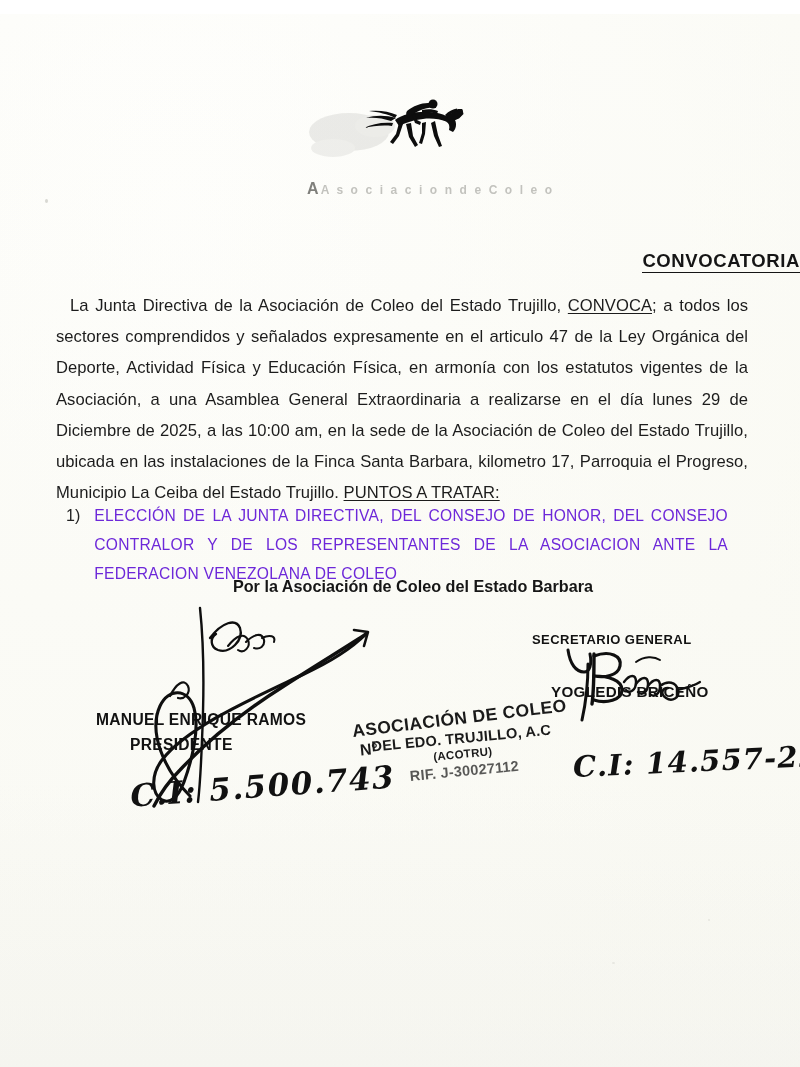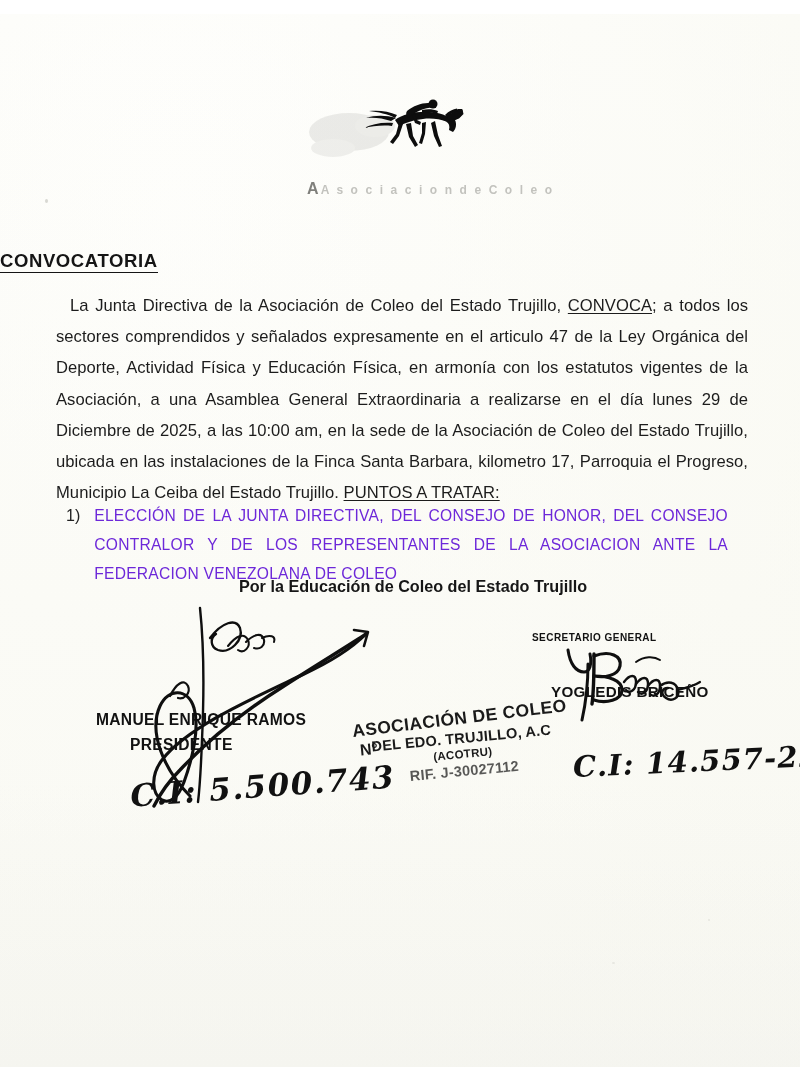--- a/index.html
+++ b/index.html
@@ -89,21 +89,21 @@
     color: #6a6a66;
     font-size: 16px;
     filter: blur(0.15px);
   }
 
   
   .doc-title {
     position: absolute;
     top: 236px;
     left: 0; right: 0;
-    text-align: left;
+    text-align: right;
     font-size: 18.5px;
     font-weight: 600;
     letter-spacing: 0.6px;
     color: #151515;
   }
   .doc-title span {
     border-bottom: 1.4px solid #151515;
     padding-bottom: 1px;
   }
 
@@ -185,21 +185,21 @@
   }
   .sig-left-role {
     top: 722px;
     left: 130px;
     font-size: 15.6px;
     letter-spacing: 0.3px;
   }
   .sig-right-title {
     top: 618px;
     left: 532px;
-    font-size: 10px;
+    font-size: 13px;
     letter-spacing: 0.45px;
   }
   .sig-right-name {
     top: 669px;
     left: 551px;
     font-size: 15.2px;
     letter-spacing: 0.3px;
   }
 
   
@@ -358,21 +358,21 @@
 
     <div class="body-block">
       <p class="para"><span>La Junta Directiva de la Asociación de Coleo del Estado Trujillo, </span><b>CONVOCA</b><span>; a todos los sectores comprendidos y señalados expresamente en el articulo 47 de la Ley Orgánica del Deporte, Actividad Física y Educación Física, en armonía con los estatutos vigentes de la Asociación, a una Asamblea General Extraordinaria a realizarse en el día lunes 29 de Diciembre de 2025, a las 10:00 am, en la sede de la Asociación de Coleo del Estado Trujillo, ubicada en las instalaciones de la Finca Santa Barbara, kilometro 17, Parroquia el Progreso, Municipio La Ceiba del Estado Trujillo. </span><b>PUNTOS A TRATAR:</b></p>
     </div>
 
     <div class="points">
       <div class="point-num">1)</div>
       <div class="point-text">ELECCIÓN DE LA JUNTA DIRECTIVA, DEL CONSEJO DE HONOR, DEL CONSEJO CONTRALOR Y DE LOS REPRESENTANTES DE LA ASOCIACION ANTE LA FEDERACION VENEZOLANA DE COLEO</div>
     </div>
 
-    <div class="byline">Por la Educación de Coleo del Estado Trujillo</div>
+    <div class="byline">Por la Asociación de Coleo del Estado Barbara</div>
 
     <div class="sig-left-title">MANUEL ENRIQUE RAMOS</div>
     <div class="sig-left-role">PRESIDENTE</div>
 
     <div class="sig-right-title">SECRETARIO GENERAL</div>
     <div class="sig-right-name">YOGLEDIS BRICEÑO</div>
 
     <svg class="ink sig-left-ink" viewBox="0 0 300 215" aria-hidden="true">
       <g fill="none" stroke="#0f0f0f" stroke-linecap="round" stroke-linejoin="round">
 

